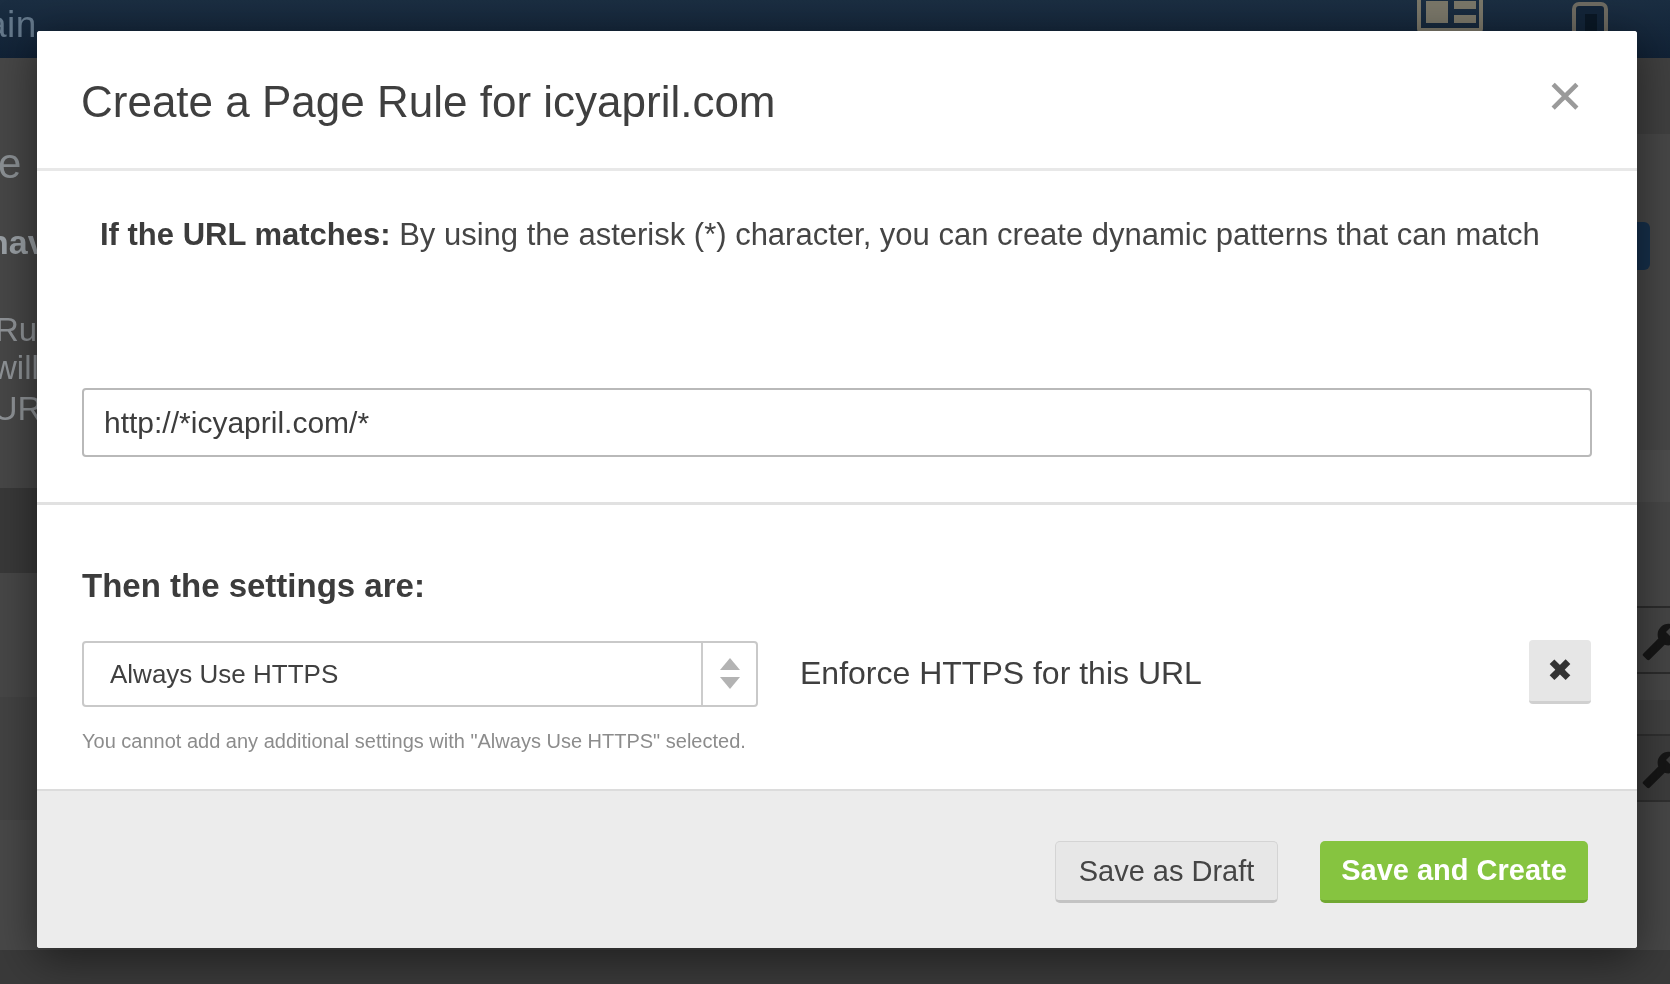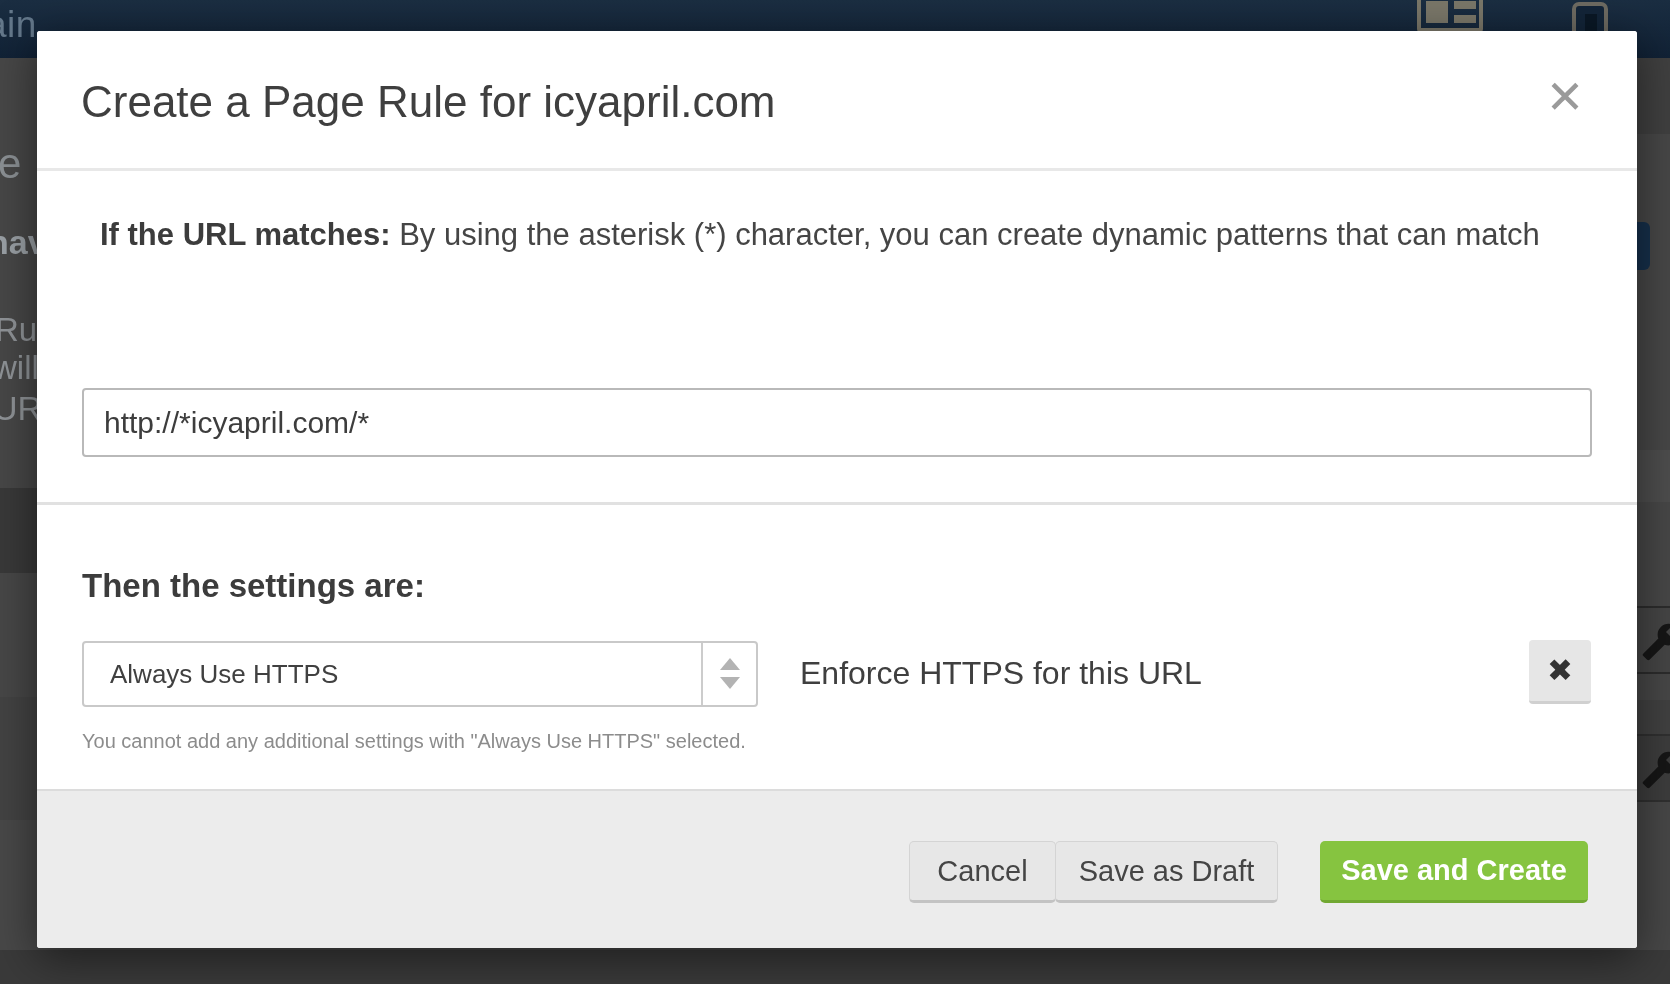--- a/index.html
+++ b/index.html
@@ -245,19 +245,18 @@
 
       <div class="remove-btn">
         <span>✖</span>
       </div>
 
       <div class="settings-note">You cannot add any additional settings with "Always Use HTTPS" selected.</div>
 
     </div>
 
     <div class="modal-footer">
-      <button class="btn btn-gray btn-cancel">Cancel</button>
       <button class="btn btn-gray btn-draft">Save as Draft</button>
       <button class="btn btn-deploy">Save and Create</button>
     </div>
 
   </div>
 </div>
 
 </body></html>

